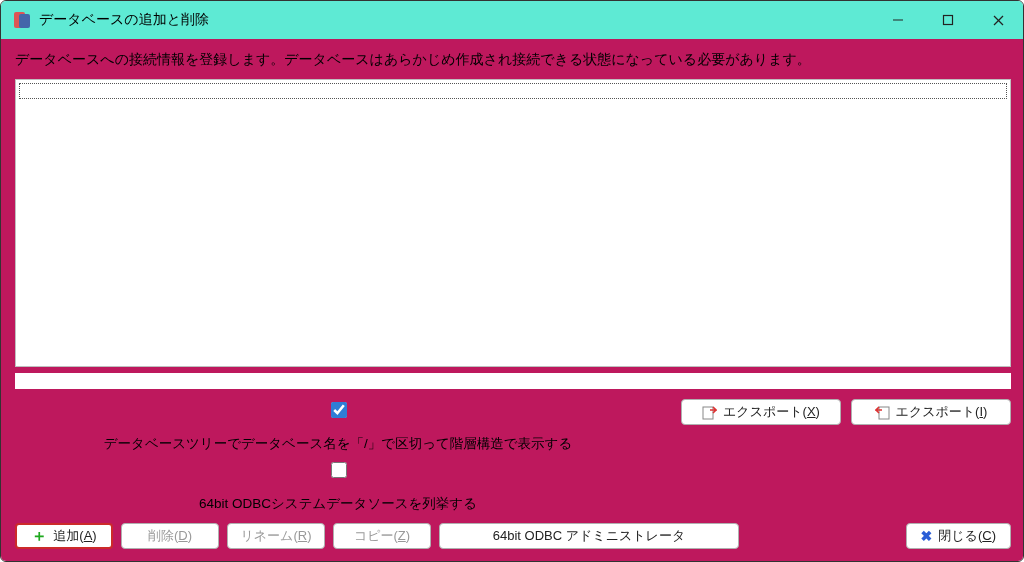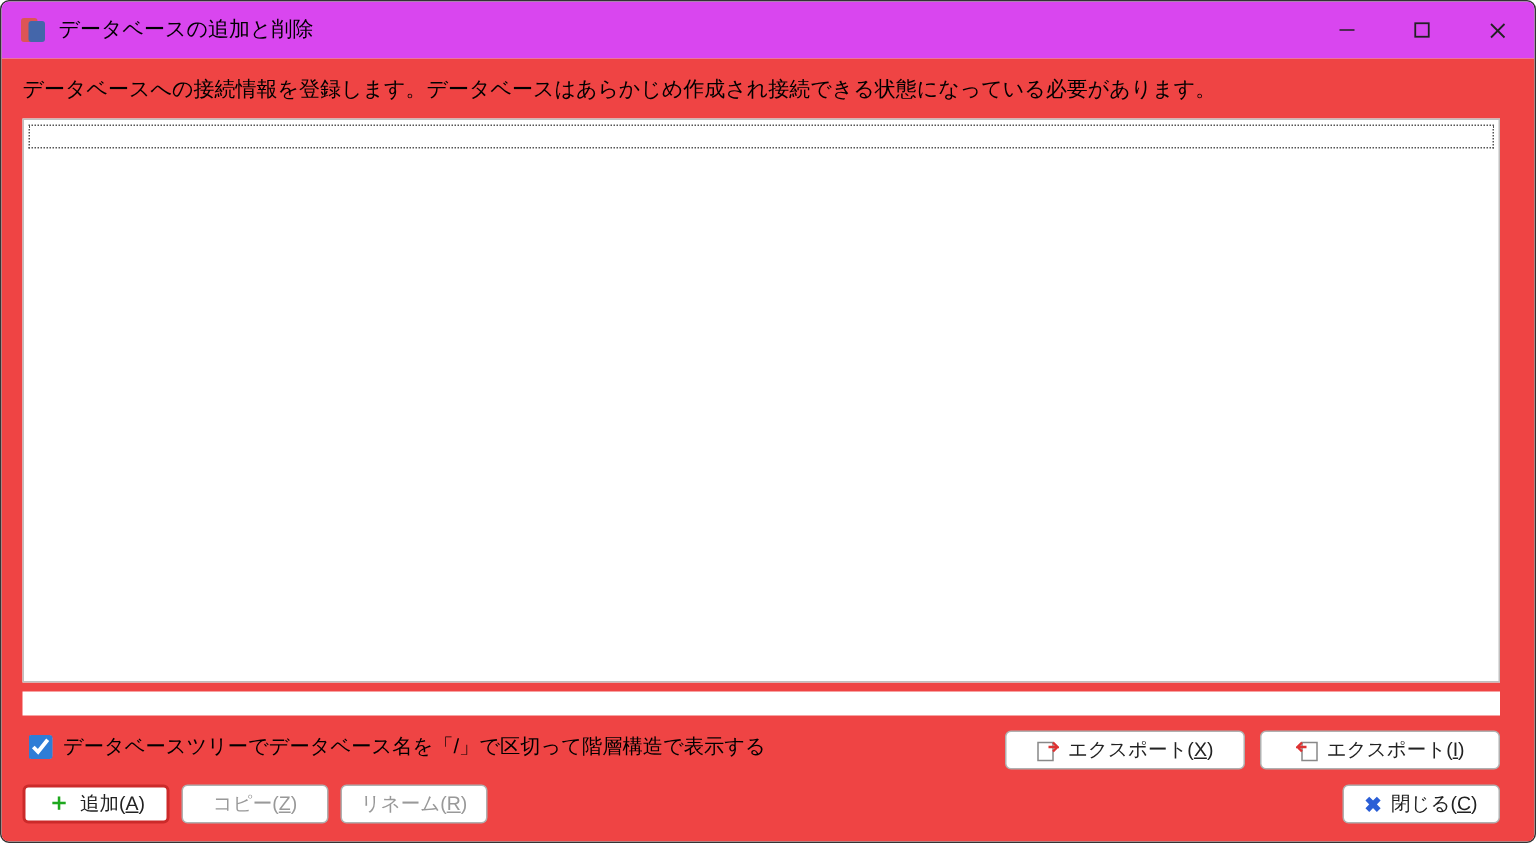--- a/index.html
+++ b/index.html
@@ -15,21 +15,21 @@
     border: 1px solid #333;
     border-radius: 6px;
     display: flex;
     flex-direction: column;
   }
   .titlebar {
     height: 38px;
     display: flex;
     align-items: center;
     justify-content: space-between;
-    background: #d946ef;
+    background: #5eead4;
     padding-left: 12px;
   }
   .title-left {
     display: flex;
     align-items: center;
     gap: 8px;
   }
   .app-icon {
     width: 18px;
     height: 18px;
@@ -52,22 +52,22 @@
     align-items: center;
     justify-content: center;
     color: #222;
     font-size: 14px;
   }
   .win-btn svg { display: block; }
   .content {
     flex: 1;
     display: flex;
     flex-direction: column;
-    padding: 12px 23px 12px 14px;
-    background: #ef4444;
+    padding: 12px 12px 12px 14px;
+    background: #be185d;
   }
   .instructions {
     color: #000;
     font-size: 14px;
     margin-bottom: 10px;
   }
   .list-area {
     flex: 1;
     background: #ffffff;
     border: 1px solid #bfbfbf;
@@ -93,22 +93,23 @@
   }
   .checks {
     display: flex;
     flex-direction: column;
     gap: 6px;
     flex: 1;
   }
   .chk {
     display: flex;
     align-items: center;
-    gap: 4px;
+    gap: 14px;
     font-size: 13.5px;
+    flex-direction: column;
   }
   .chk input {
     width: 16px;
     height: 16px;
     accent-color: #2e7dd6;
   }
   .right-buttons {
     display: flex;
     gap: 10px;
   }
@@ -204,20 +205,24 @@
     <div class="selected-row"></div>
   </div>
 
   <div class="thin-bar"></div>
 
   <div class="mid-row">
     <div class="checks">
       <label class="chk">
         <input type="checkbox" checked="" style="">
         <span>データベースツリーでデータベース名を「/」で区切って階層構造で表示する</span>
+      </label>
+      <label class="chk">
+        <input type="checkbox" style="">
+        <span>64bit ODBCシステムデータソースを列挙する</span>
       </label>
     </div>
     <div class="right-buttons">
       <div class="btn import-export-btn">
         <span class="export-icon">
           <svg width="15" height="15" viewBox="0 0 15 15">
             <rect x="1" y="2" width="10" height="12" fill="#fff" stroke="#888" stroke-width="1"></rect>
             <path d="M8 5 L14 5 L11 2 M14 5 L11 8" fill="none" stroke="#d33" stroke-width="1.6"></path>
           </svg>
         </span>
@@ -234,23 +239,29 @@
       </div>
     </div>
   </div>
 
   <div class="bottom-row">
     <div class="btn btn-add btn-std">
       <span class="plus-icon">＋</span>
       <span><span>追加</span>(<span class="shortcut">A</span>)</span>
     </div>
     <div class="btn btn-std btn-disabled">
-      <span><span>コピー</span>(<span class="shortcut">Z</span>)</span>
+      <span><span>削除</span>(<span class="shortcut">D</span>)</span>
     </div>
     <div class="btn btn-std btn-disabled">
       <span><span>リネーム</span>(<span class="shortcut">R</span>)</span>
+    </div>
+    <div class="btn btn-std btn-disabled">
+      <span><span>コピー</span>(<span class="shortcut">Z</span>)</span>
+    </div>
+    <div class="btn btn-admin">
+      <span>64bit ODBC アドミニストレータ</span>
     </div>
     <div class="btn btn-close">
       <span class="x-icon">✖</span>
       <span><span>閉じる</span>(<span class="shortcut">C</span>)</span>
     </div>
   </div>
 </div>
 
 </body></html>

